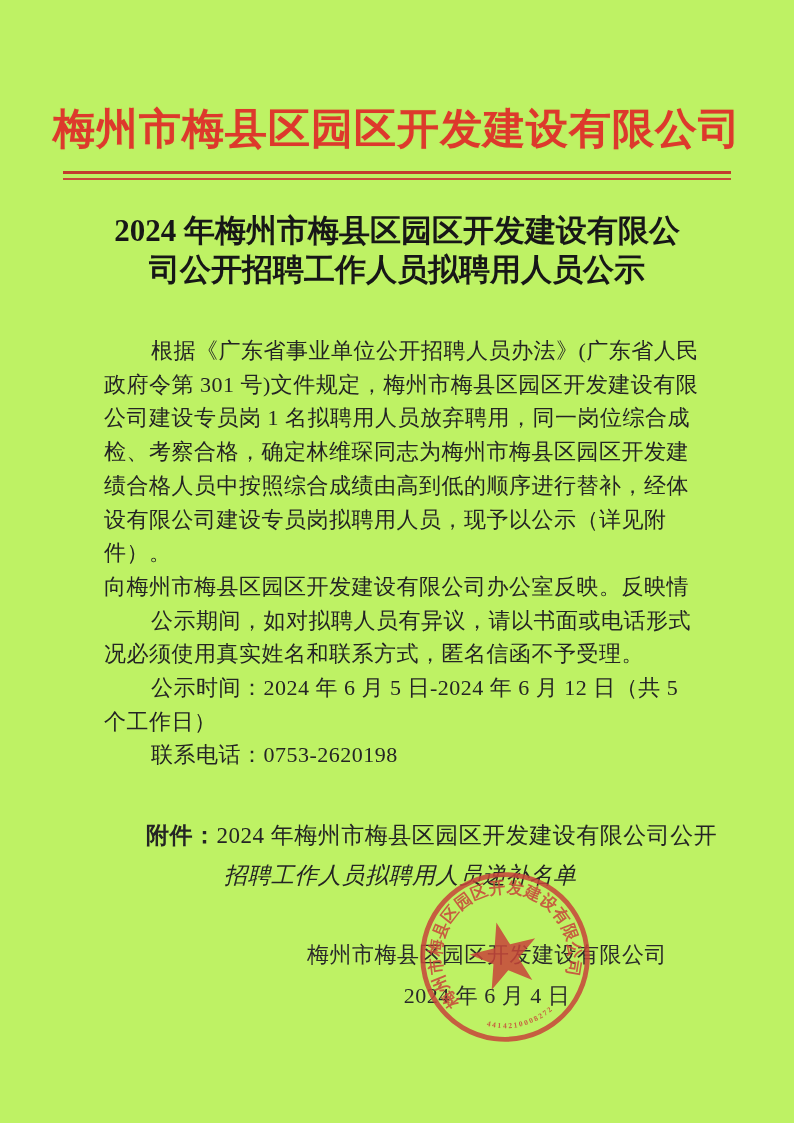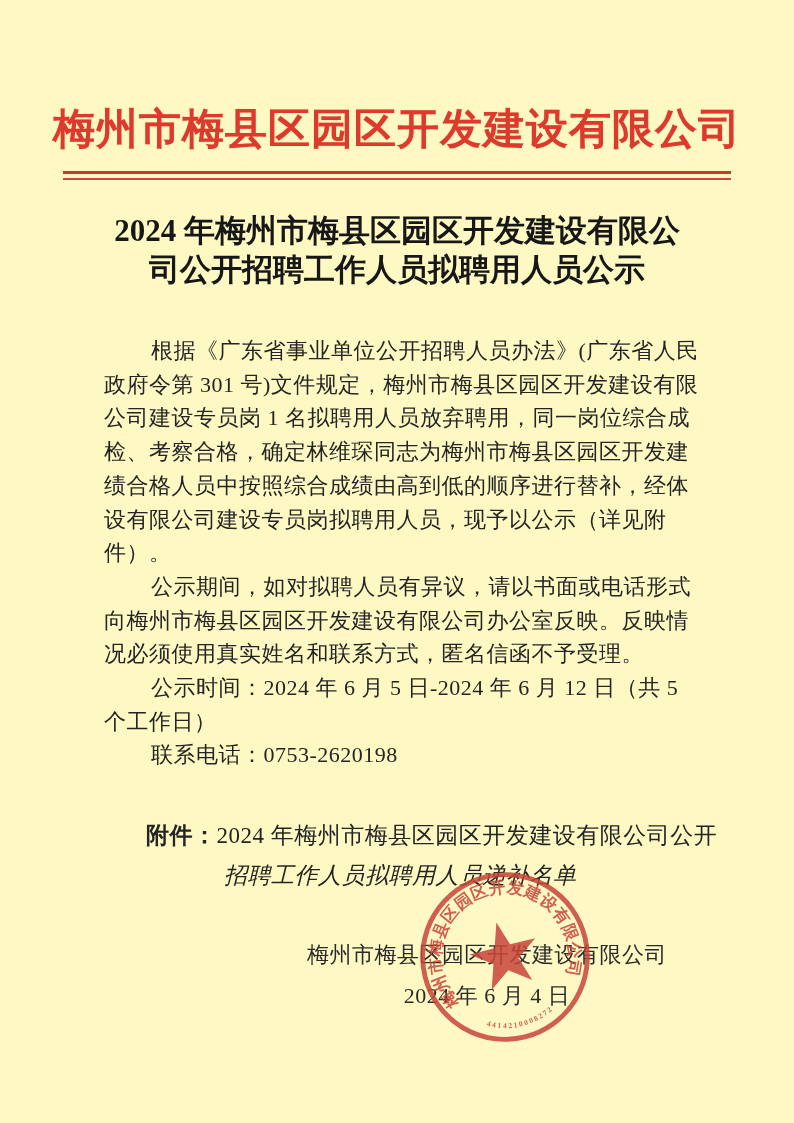--- a/index.html
+++ b/index.html
@@ -6,21 +6,21 @@
   html, body { background: #ffffff; }
   body {
     font-family: "Liberation Serif", "DejaVu Serif", serif;
     width: 794px; height: 1123px;
     position: relative;
     overflow: hidden;
     color: #222;
   }
   .page {
     position: absolute; inset: 0;
-    background: #fef9c3;
+    background: #bef264;
   }
   
   .letterhead {
     position: absolute; top: 103px; left: 0; width: 794px;
     text-align: center;
     font-size: 42px; font-weight: bold;
     color: #dd392c;
     letter-spacing: 1px;
     line-height: 1.25;
     text-shadow: 0 0 1px rgba(221,57,44,.35);
@@ -97,22 +97,22 @@
   </div>
 
   <div class="body-text">
     <div class="body-line ind">根据《广东省事业单位公开招聘人员办法》(广东省人民</div>
     <div class="body-line">政府令第 301 号)文件规定，梅州市梅县区园区开发建设有限</div>
     <div class="body-line">公司建设专员岗 1 名拟聘用人员放弃聘用，同一岗位综合成</div>
     <div class="body-line">检、考察合格，确定林维琛同志为梅州市梅县区园区开发建</div>
     <div class="body-line">绩合格人员中按照综合成绩由高到低的顺序进行替补，经体</div>
     <div class="body-line">设有限公司建设专员岗拟聘用人员，现予以公示（详见附</div>
     <div class="body-line">件）。</div>
+    <div class="body-line">向梅州市梅县区园区开发建设有限公司办公室反映。反映情</div>
     <div class="body-line ind">公示期间，如对拟聘人员有异议，请以书面或电话形式</div>
-    <div class="body-line">向梅州市梅县区园区开发建设有限公司办公室反映。反映情</div>
     <div class="body-line">况必须使用真实姓名和联系方式，匿名信函不予受理。</div>
     <div class="body-line ind">公示时间：2024 年 6 月 5 日-2024 年 6 月 12 日（共 5</div>
     <div class="body-line">个工作日）</div>
     <div class="body-line ind">联系电话：0753-2620198</div>
   </div>
 
   <div class="attachment">
     <div class="l1"><span class="att-label">附件：</span><span>2024 年梅州市梅县区园区开发建设有限公司公开</span></div>
     <div class="l2">招聘工作人员拟聘用人员递补名单</div>
   </div>

